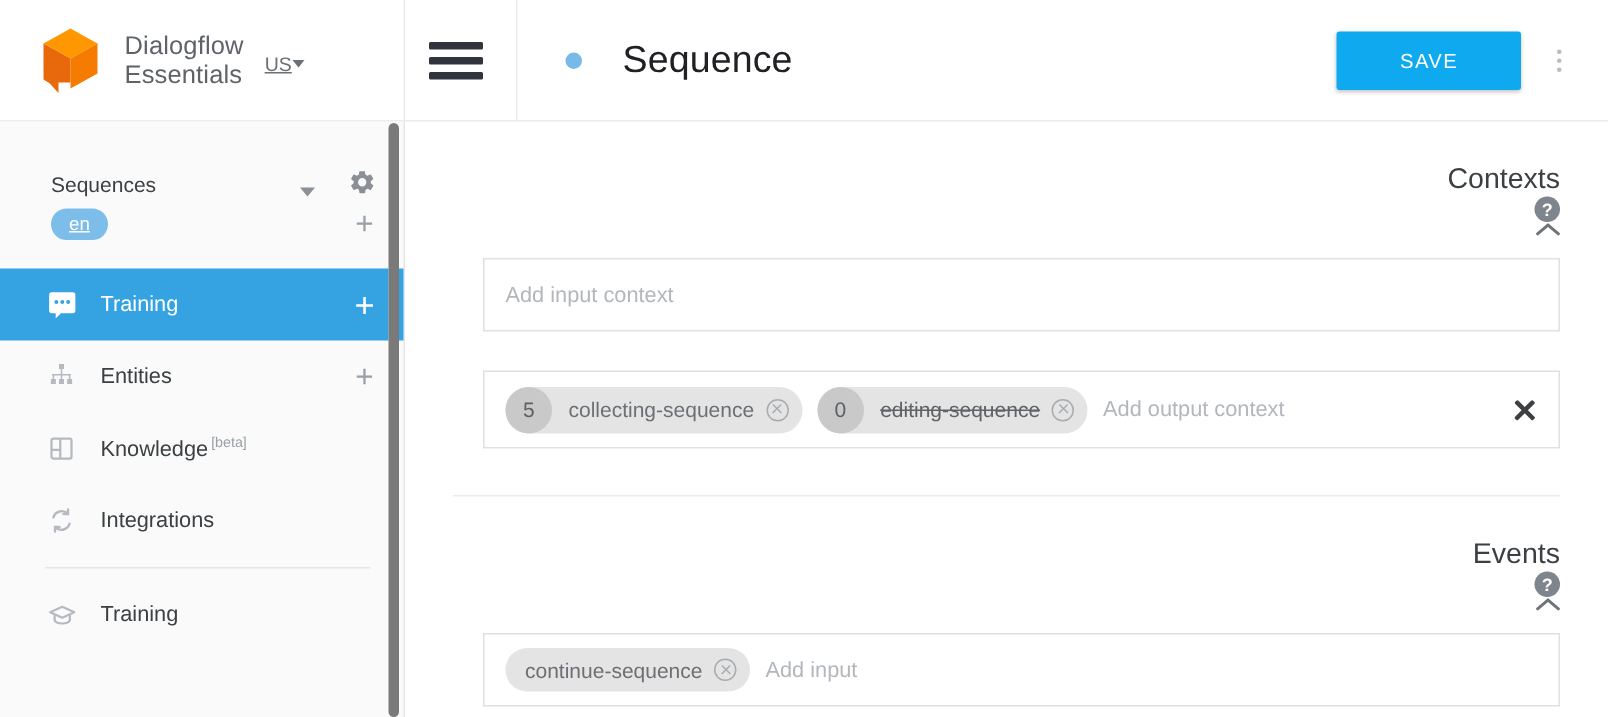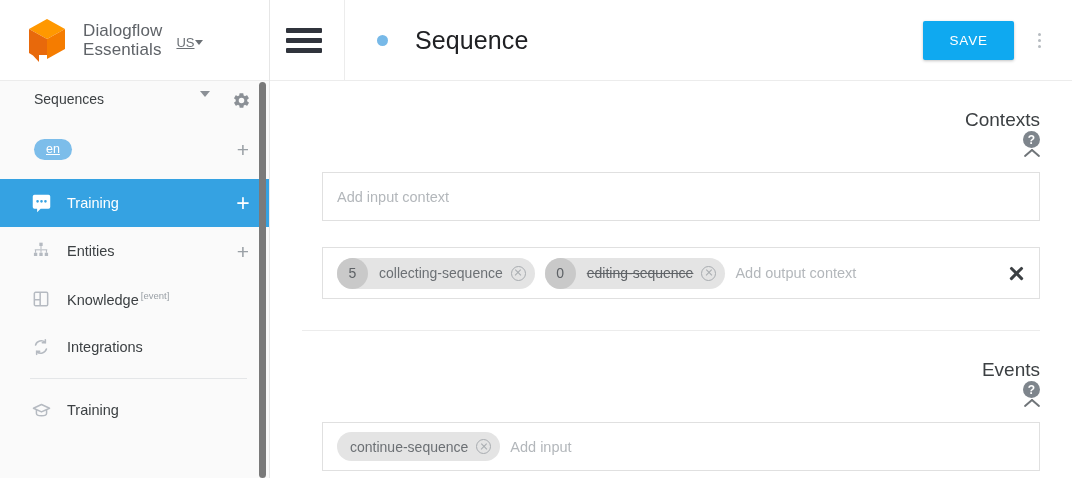--- a/index.html
+++ b/index.html
@@ -40,21 +40,21 @@
     display: flex; align-items: center; gap: 0; text-decoration: underline;
   }
   .caret-dn {
     width: 0; height: 0;
     border-left: 4px solid transparent;
     border-right: 4px solid transparent;
     border-top: 5px solid #6b7075;
   }
 
   .agent-row {
-    height: 40px; display: flex; align-items: flex-start;
+    height: 40px; display: flex; align-items: flex-end;
     padding: 0 18px 0 34px; margin-top: 10px;
   }
   .agent-name { font-size: 14px; color: #3c4043; flex: 1; }
   .agent-caret {
     width: 0; height: 0;
     border-left: 5px solid transparent;
     border-right: 5px solid transparent;
     border-top: 6px solid #8b9096;
     margin-right: 22px;
   }
@@ -130,21 +130,21 @@
   .page-title {
     margin-left: 27px;
     font-size: 25px; color: #202124; font-weight: 400;
     letter-spacing: .1px;
   }
   .save-btn {
     margin-left: auto;
     background: #0fa9f0; color: #fff;
     border: none; border-radius: 2px;
     font-size: 13.5px; letter-spacing: .9px;
-    padding: 12px 26px;
+    padding: 12px 42px;
     font-family: "Liberation Sans", sans-serif;
     box-shadow: 0 1px 3px rgba(0,0,0,.24);
     cursor: pointer;
   }
   .kebab {
     width: 30px; margin-left: 10px;
     display: flex; flex-direction: column; align-items: center; gap: 3px;
   }
   .kebab i { width: 3px; height: 3px; border-radius: 50%; background: #b6bbc0; display: block; }
 
@@ -293,21 +293,21 @@
         <span class="plus-ico">+</span>
       </div>
 
       <div class="nav-item">
         <span class="ic">
           <svg viewBox="0 0 24 24" width="20" height="20" fill="none" stroke="#b5bac1" stroke-width="1.8">
             <rect x="4" y="4" width="16" height="16" rx="1.5"></rect>
             <path d="M11 4v16M4 13h7" stroke-width="1.8"></path>
           </svg>
         </span>
-        <span class="lbl"><span>Knowledge</span><span class="beta">[event]</span></span>
+        <span class="lbl"><span>Knowledge</span><span class="beta">[beta]</span></span>
       </div>
 
 
       <div class="nav-item">
         <span class="ic">
           <svg viewBox="0 0 24 24" width="20" height="20" fill="none" stroke="#b5bac1" stroke-width="1.9" stroke-linecap="round">
             <path d="M5.5 9.5A7 7 0 0 1 17 6.5"></path>
             <path d="M18.5 14.5A7 7 0 0 1 7 17.5"></path>
             <path d="M17.2 3.2v3.6h-3.6M6.8 20.8v-3.6h3.6"></path>
           </svg>

